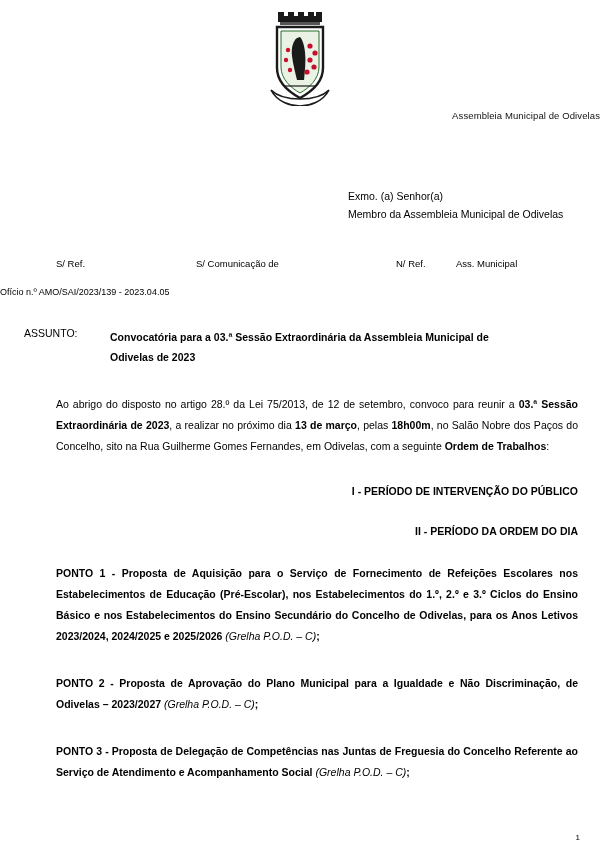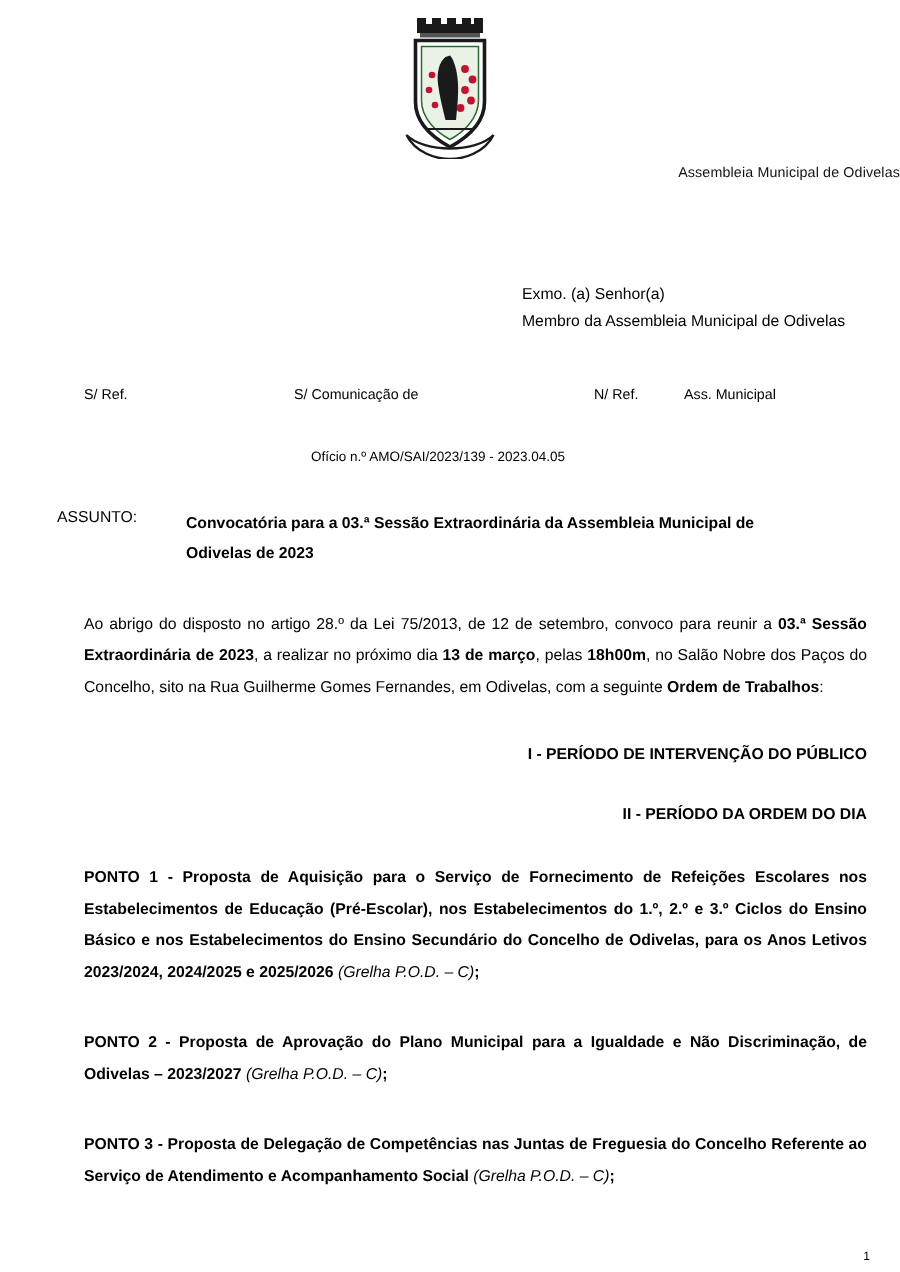--- a/index.html
+++ b/index.html
@@ -55,30 +55,30 @@
     padding-left: 56px;
     padding-right: 5px;
   }
   .ref-col-1 { width: 140px; }
   .ref-col-2 { width: 200px; }
   .ref-col-3 { width: 60px; }
   .ref-col-4 { flex: 1; }
 
   
   .oficio {
-    margin-top: 30px;
+    margin-top: 18px;
     font-size: 9px;
-    text-align: center;
+    text-align: left;
     padding-right: 16px;
   }
 
   
   .assunto-block {
     margin-top: 30px;
-    padding-left: 38px;
+    padding-left: 24px;
     padding-right: 22px;
     display: flex;
     font-size: 10.5px;
   }
   .assunto-label {
     width: 86px;
     flex: none;
   }
   .assunto-text {
     font-weight: bold;

